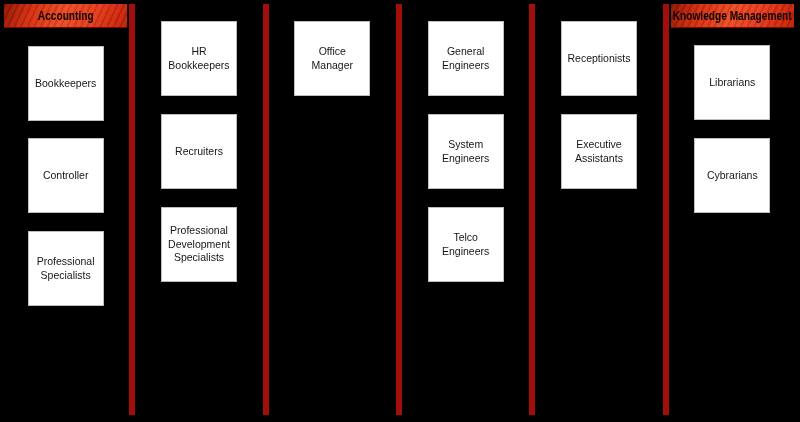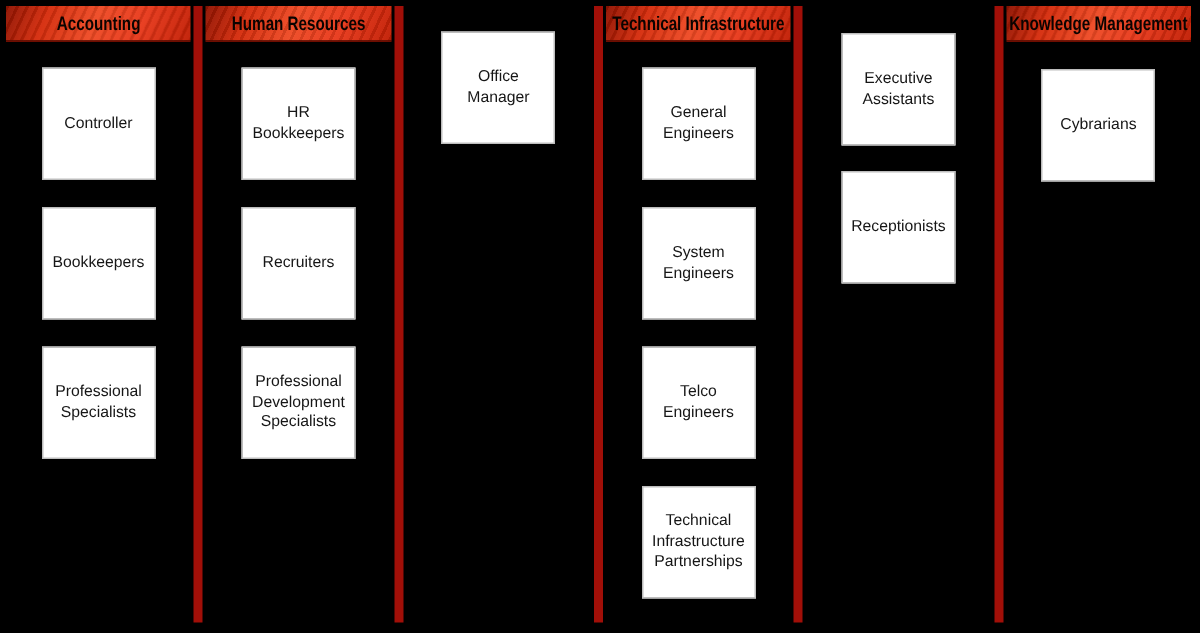--- a/index.html
+++ b/index.html
@@ -77,34 +77,31 @@
 </style>
 </head>
 <body>
 
 <div class="board">
 
   <div class="col">
     <div class="col-header">
       <span class="hdr-text">Accounting</span>
     </div>
+    <div class="box">Bookkeepers</div>
     <div class="box first">Controller</div>
-    <div class="box">Bookkeepers</div>
     <div class="box">Professional
 Specialists</div>
   </div>
 
   <div class="gutter">
     <div class="sep"></div>
   </div>
 
   <div class="col">
-    <div class="col-header">
-      <span class="hdr-text">Human Resources</span>
-    </div>
     <div class="box first">HR Bookkeepers</div>
     <div class="box">Recruiters</div>
     <div class="box">Professional
 Development
 Specialists</div>
   </div>
 
   <div class="gutter">
     <div class="sep"></div>
   </div>
@@ -112,48 +109,43 @@
   <div class="col">
     <div class="box first">Office
 Manager</div>
   </div>
 
   <div class="gutter">
     <div class="sep"></div>
   </div>
 
   <div class="col">
-    <div class="col-header">
-      <span class="hdr-text">Technical Infrastructure</span>
-    </div>
     <div class="box first">General
 Engineers</div>
     <div class="box">System
 Engineers</div>
     <div class="box">Telco
 Engineers</div>
-    <div class="box">Technical
-Infrastructure
-Partnerships</div>
   </div>
 
   <div class="gutter">
     <div class="sep"></div>
   </div>
 
   <div class="col">
+    <div class="box first">Receptionists</div>
     <div class="box">Executive
 Assistants</div>
-    <div class="box first">Receptionists</div>
   </div>
 
   <div class="gutter">
     <div class="sep"></div>
   </div>
 
   <div class="col">
     <div class="col-header">
       <span class="hdr-text">Knowledge Management</span>
     </div>
+    <div class="box first">Librarians</div>
     <div class="box">Cybrarians</div>
   </div>
 
 </div>
 
 </body></html>

